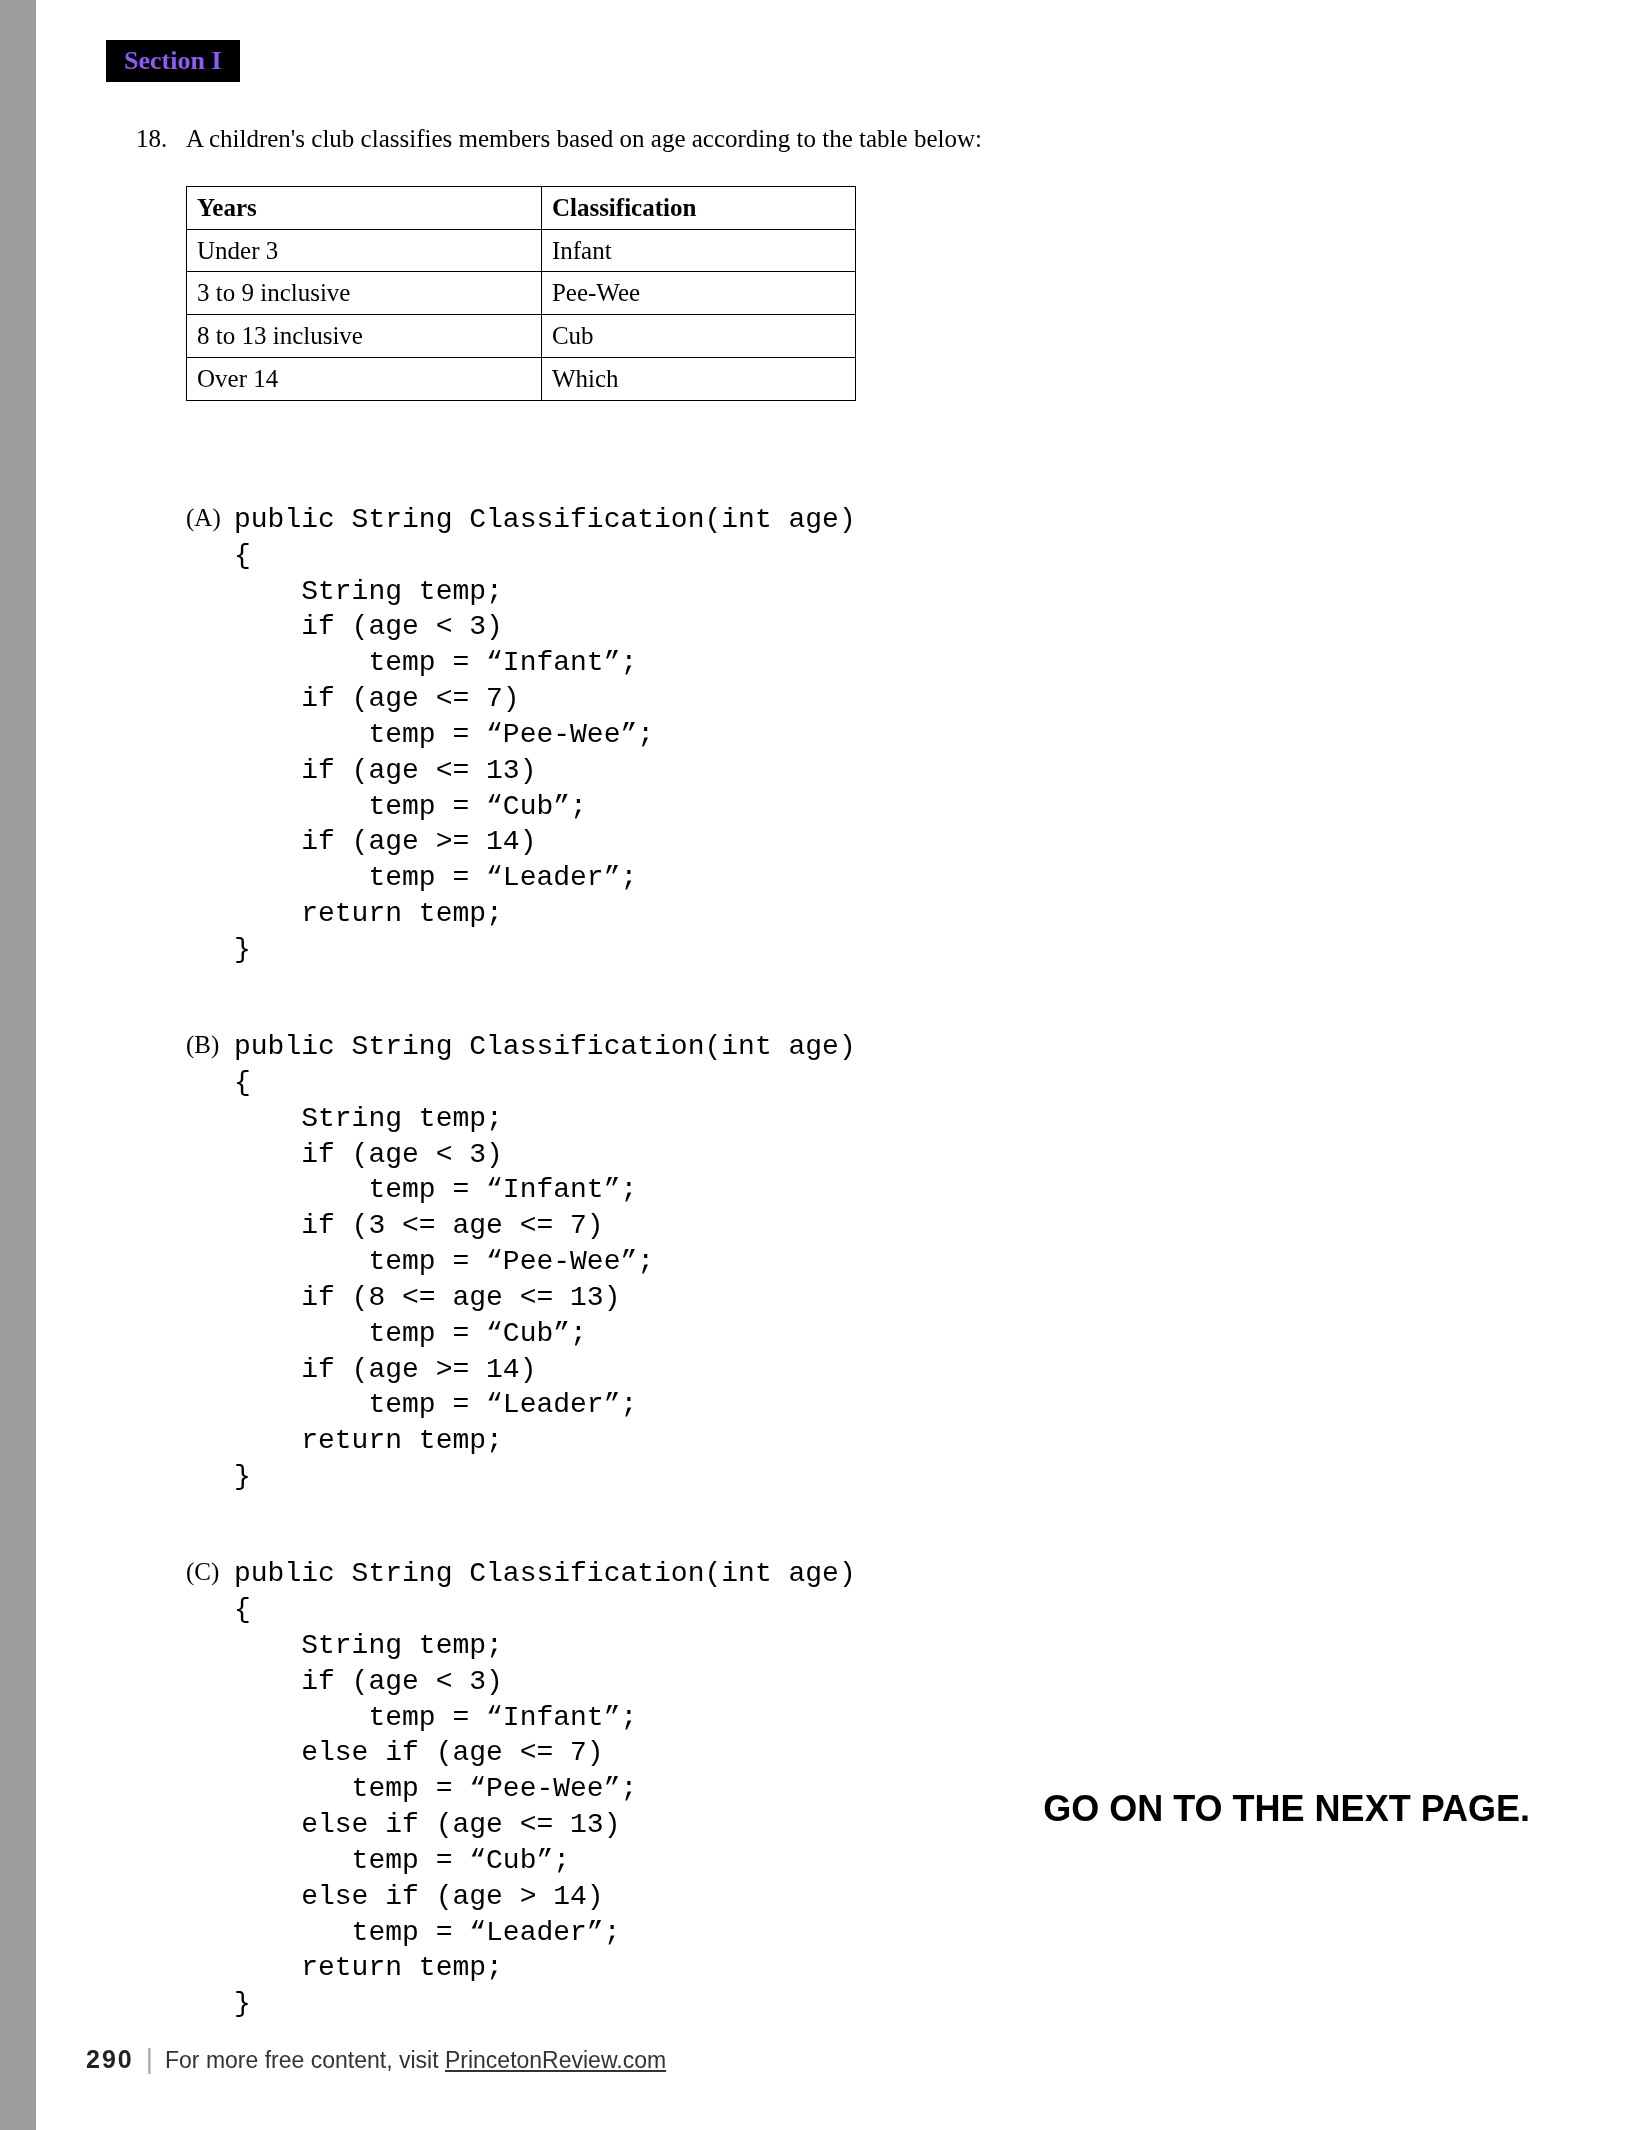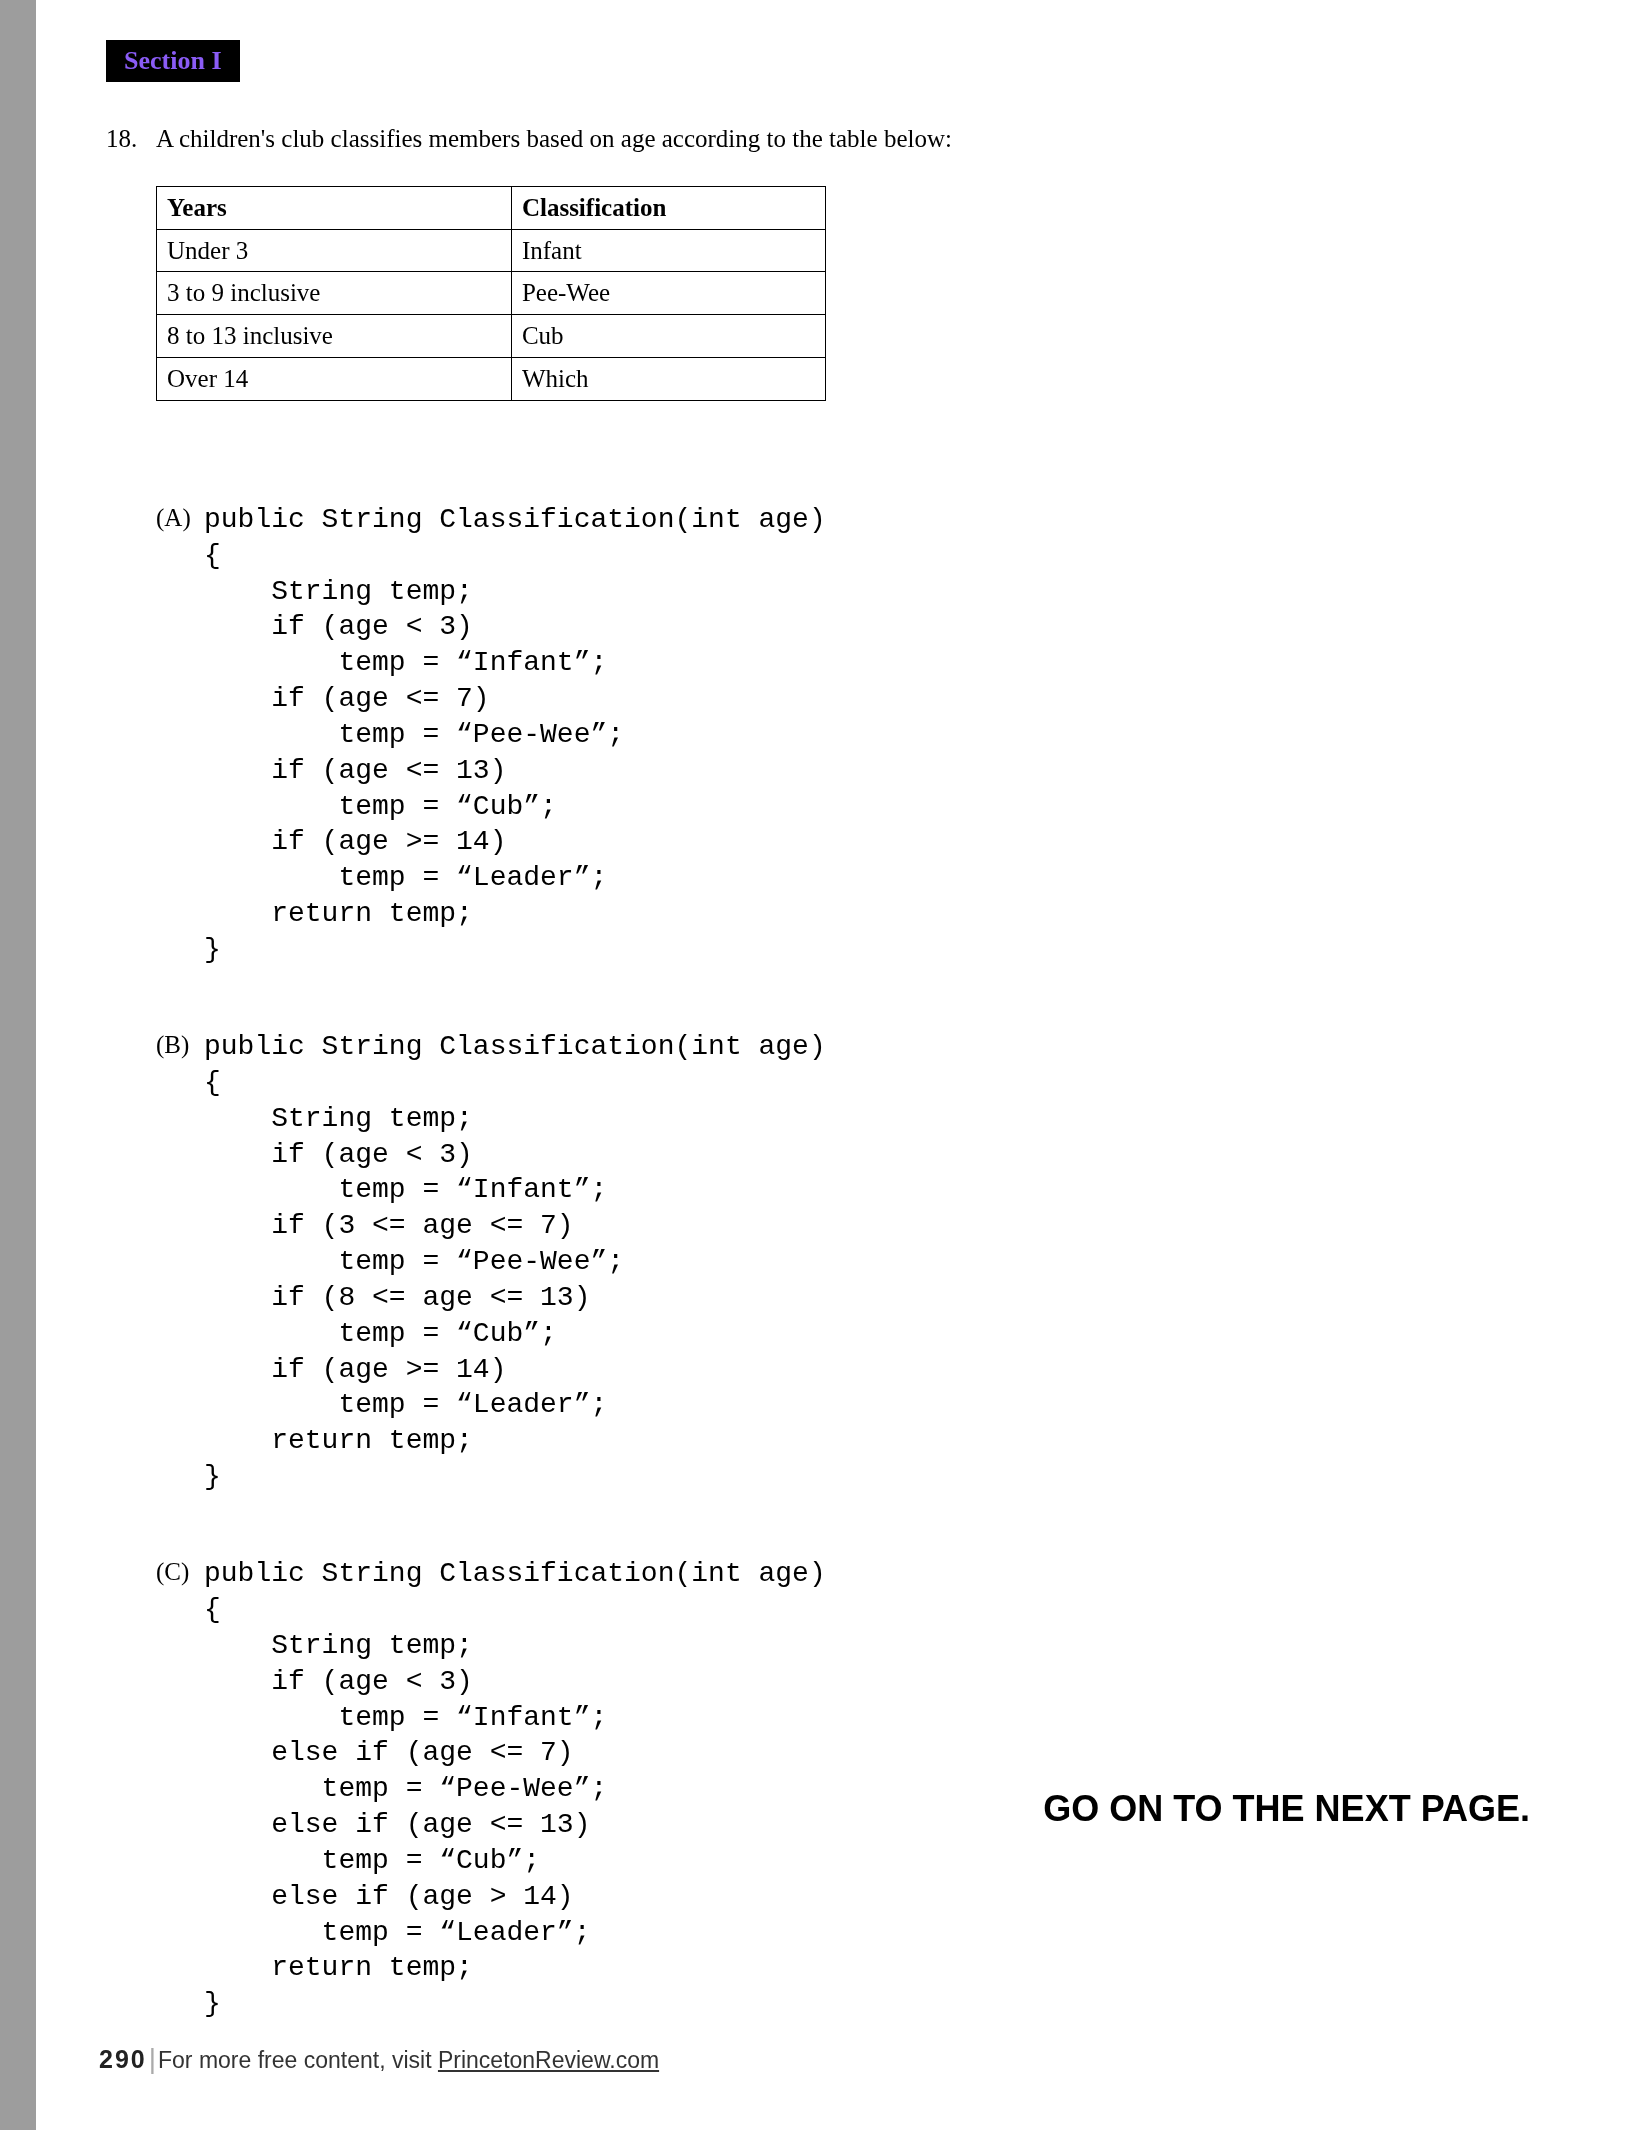--- a/index.html
+++ b/index.html
@@ -32,20 +32,21 @@
     background: #000;
     color: #8b5cf6;
     font-weight: bold;
     font-family: "Times New Roman", serif;
     font-size: 26px;
     padding: 6px 18px;
     display: inline-block;
     margin-bottom: 40px;
   }
   .question-block {
+    margin-left: 30px;
     font-size: 25px;
     line-height: 1.35;
   }
   .q-row { display: flex; margin-bottom: 30px; }
   .q-num { width: 50px; flex-shrink: 0; }
   .q-text { flex: 1; }
   table.class-table {
     border-collapse: collapse;
     margin-left: 50px;
     margin-bottom: 40px;
@@ -88,28 +89,28 @@
   .next-page {
     position: absolute;
     right: 110px;
     bottom: 300px;
     font-family: Arial, Helvetica, sans-serif;
     font-weight: bold;
     font-size: 36px;
   }
   .footer {
     position: absolute;
-    left: 63px;
+    left: 50px;
     bottom: 55px;
     font-family: Arial, Helvetica, sans-serif;
     font-size: 23px;
     color: #333;
     display: flex;
     align-items: baseline;
-    gap: 2px;
+    gap: 12px;
   }
   .footer .pnum {
     font-weight: bold;
     letter-spacing: 2px;
     font-size: 25px;
     color: #222;
   }
   .footer .divider {
     color: #aaa;
     font-size: 28px;

